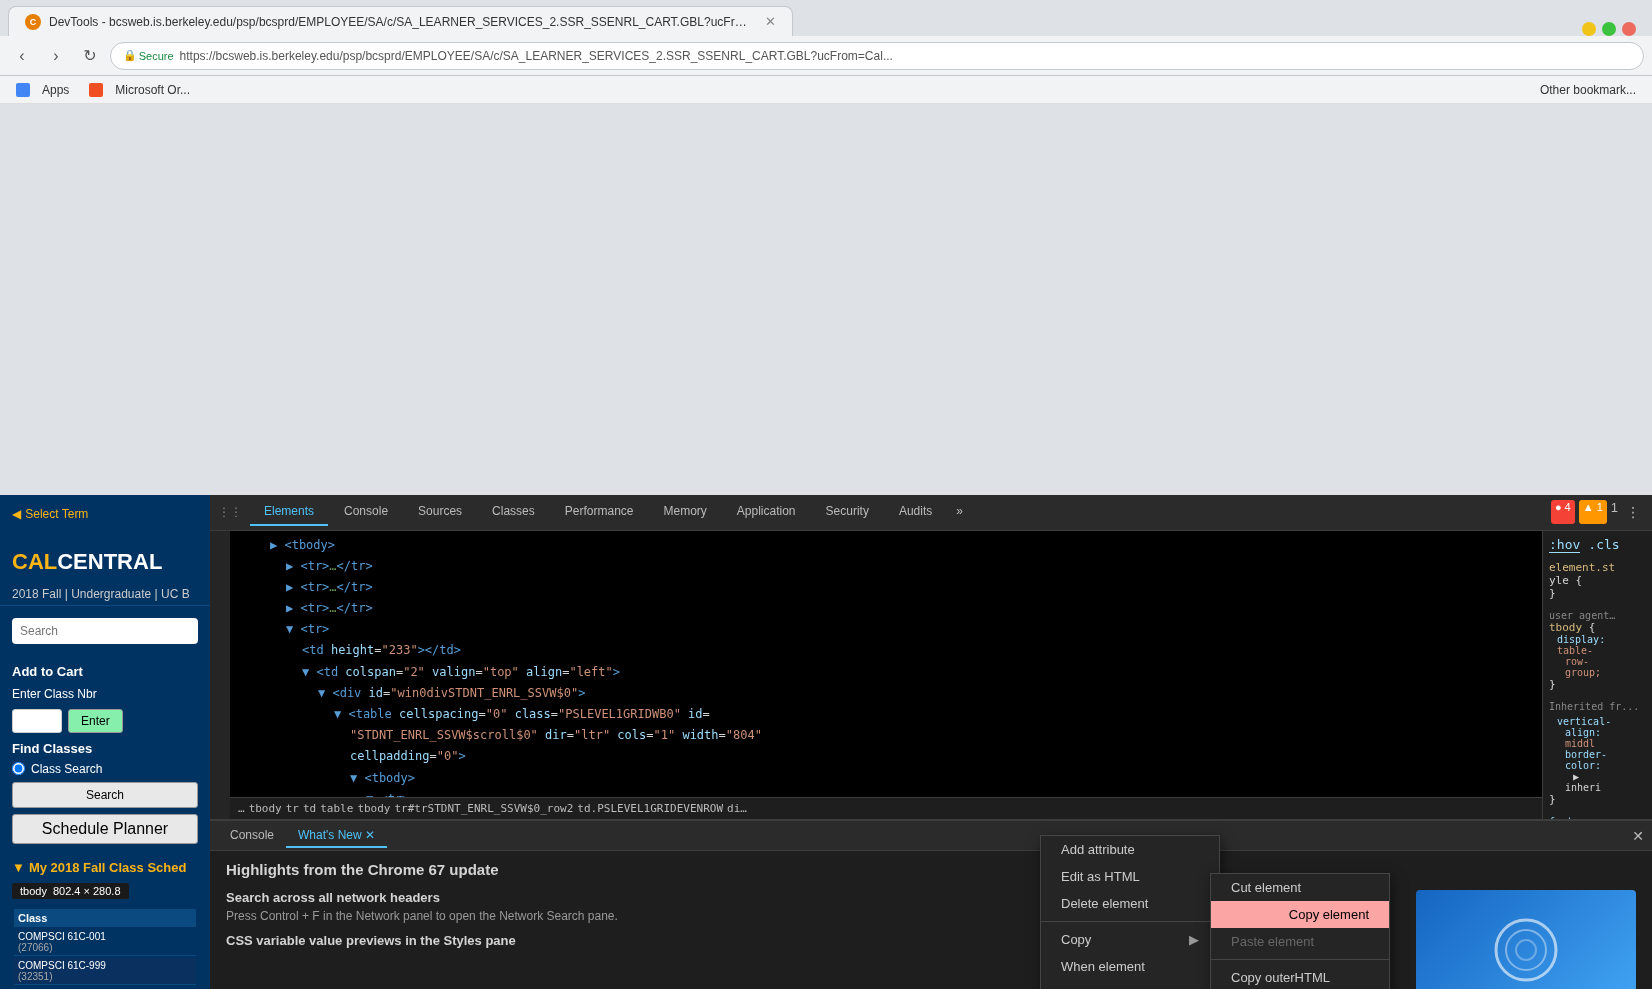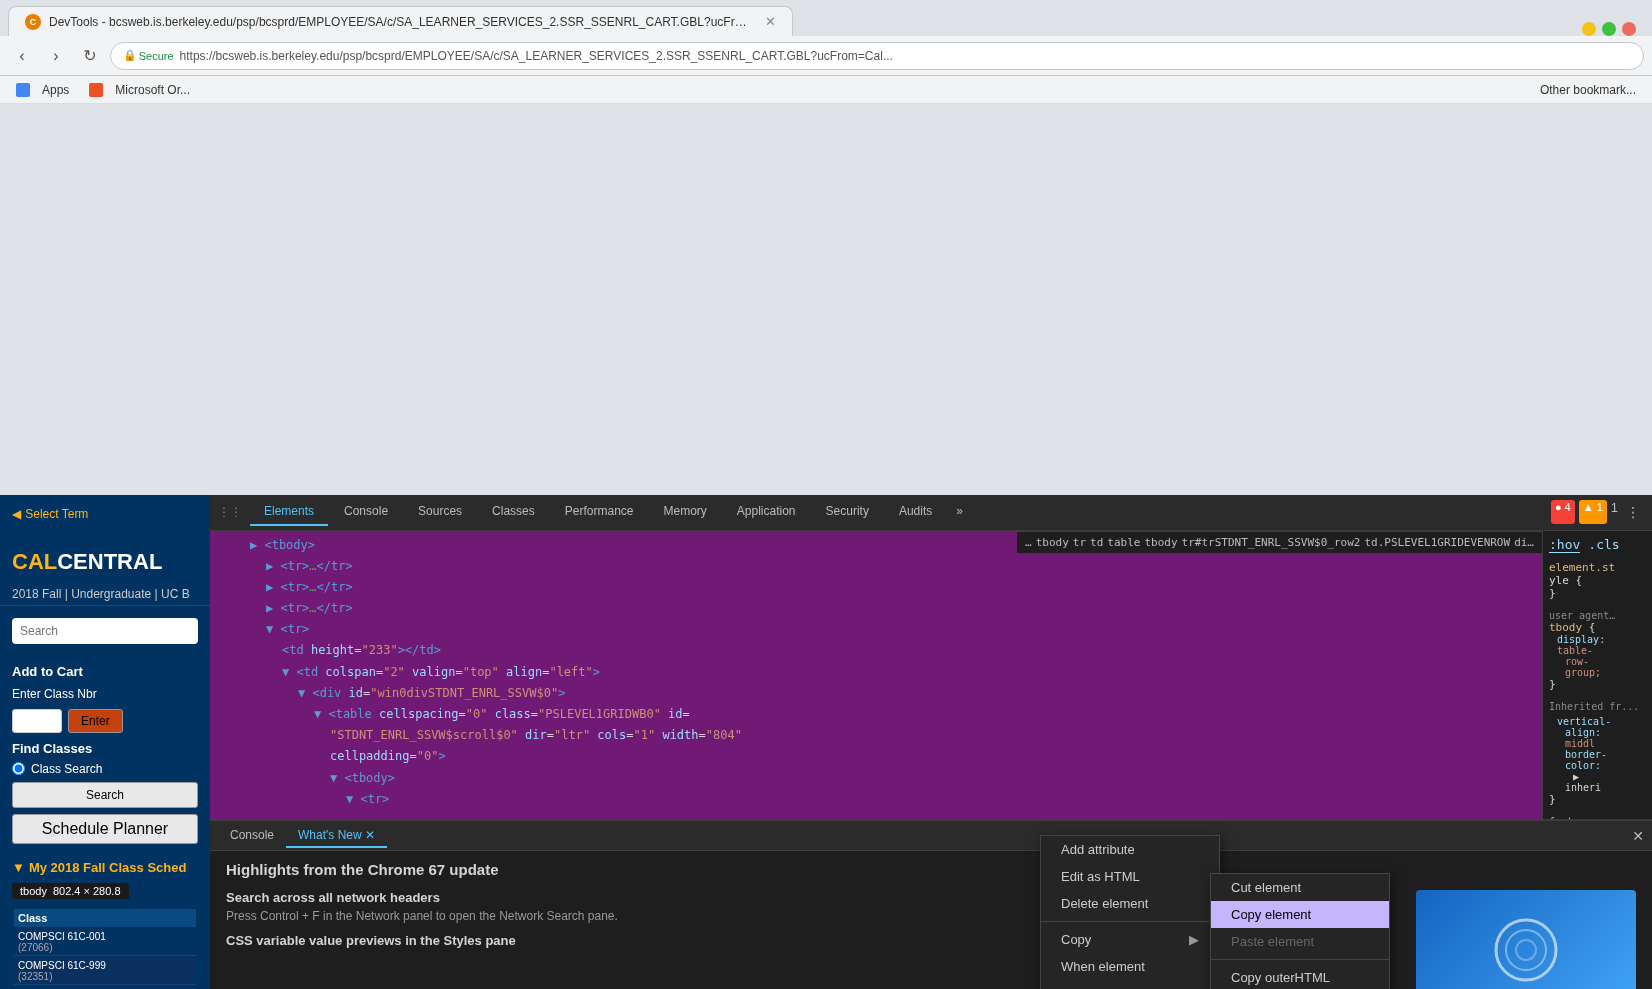--- a/index.html
+++ b/index.html
@@ -27,21 +27,21 @@
     .back-btn { color: #fdb515; font-size: 12px; cursor: pointer; display: flex; align-items: center; gap: 4px; margin-bottom: 8px; }
     .cal-central-logo { padding: 8px 12px; font-size: 22px; font-weight: bold; color: white; }
     .cal-logo-cal { color: #fdb515; }
     .semester-info { padding: 4px 12px; font-size: 12px; color: #ccc; border-bottom: 1px solid #0a4a80; }
     .sidebar-search { padding: 12px; }
     .sidebar-search input { width: 100%; padding: 6px 8px; border-radius: 4px; border: none; font-size: 12px; }
     .sidebar-section { padding: 8px 12px; }
     .add-to-cart { color: white; font-size: 13px; font-weight: bold; margin-bottom: 8px; }
     .enter-class-row { display: flex; align-items: center; gap: 6px; margin-bottom: 8px; }
     .class-nbr-input { width: 50px; padding: 4px; border: 1px solid #ccc; border-radius: 3px; font-size: 12px; }
-    .enter-btn { padding: 4px 12px; background: #c2410c; border: 1px solid #999; border-radius: 3px; font-size: 12px; cursor: pointer; }
+    .enter-btn { padding: 4px 12px; background: #86efac; border: 1px solid #999; border-radius: 3px; font-size: 12px; cursor: pointer; }
     .find-classes { color: white; font-size: 13px; font-weight: bold; margin-bottom: 6px; }
     .radio-row { display: flex; align-items: center; gap: 6px; color: white; font-size: 12px; margin-bottom: 6px; }
     .search-btn { width: 100%; padding: 5px; background: #e8e8e8; border: 1px solid #999; border-radius: 3px; font-size: 12px; cursor: pointer; margin-bottom: 6px; }
     .schedule-planner-btn { width: 100%; padding: 5px; background: #e8e8e8; border: 1px solid #999; border-radius: 3px; font-size: 16px; cursor: pointer; }
     .my-schedule { padding: 8px 12px; }
     .schedule-toggle { color: #fdb515; font-size: 13px; font-weight: bold; cursor: pointer; display: flex; align-items: center; gap: 4px; margin-bottom: 8px; }
     .tbody-badge { background: #1a1a1a; color: white; padding: 2px 8px; font-size: 11px; border-radius: 2px; display: inline-flex; align-items: center; gap: 6px; margin-bottom: 8px; }
     .class-table { width: 100%; font-size: 11px; }
     .class-table th { background: #0a4a80; color: white; padding: 3px 4px; text-align: left; }
     .class-table td { padding: 3px 4px; color: white; border-bottom: 1px solid #0a4a80; font-size: 10px; }
@@ -51,32 +51,32 @@
     .devtools { flex: 1; display: flex; flex-direction: column; background: #252526; overflow: hidden; }
     .devtools-toolbar { background: #2b2b2b; display: flex; align-items: center; padding: 0 8px; height: 36px; border-bottom: 1px solid #3d3d3d; gap: 2px; flex-shrink: 0; }
     .devtools-tab { padding: 6px 14px; font-size: 12px; color: #bbb; cursor: pointer; border-bottom: 2px solid transparent; }
     .devtools-tab.active { color: #4fc3f7; border-bottom-color: #4fc3f7; }
     .devtools-icons { margin-left: auto; display: flex; gap: 4px; }
     .devtools-icon-btn { color: #bbb; cursor: pointer; font-size: 14px; padding: 4px; border-radius: 3px; }
 
     .devtools-body { display: flex; flex: 1; overflow: hidden; }
 
     
-    .elements-panel { flex: 1; display: flex; overflow: hidden; background: #701a75; }
+    .elements-panel { flex: 1; display: flex; flex-direction: column; overflow: hidden; background: #000000; margin-left: 20px; }
     .html-content { flex: 1; overflow: auto; padding: 4px 8px; font-family: 'Consolas', monospace; font-size: 12px; color: #d4d4d4; line-height: 1.6; }
     .html-line { padding: 1px 0; white-space: pre; cursor: pointer; }
     .hl-tag { color: #569cd6; }
     .hl-attr { color: #9cdcfe; }
     .hl-val { color: #ce9178; }
     .hl-comment { color: #6a9955; }
     .hl-eq { color: #d4d4d4; }
     .context-menu { position: absolute; background: #252526; border: 1px solid #454545; box-shadow: 2px 4px 12px rgba(0,0,0,0.5); min-width: 180px; font-size: 13px; pointer-events: all; }
     .context-menu-item { padding: 6px 20px; color: #cccccc; cursor: pointer; display: flex; align-items: center; justify-content: space-between; }
     .context-menu-item.disabled { color: #666; cursor: default; }
-    .context-menu-item.highlighted { background: #c4b5fd; color: #000; }
+    .context-menu-item.highlighted { background: #fca5a5; color: #000; justify-content: flex-end; }
     .context-menu-separator { height: 1px; background: #454545; margin: 4px 0; }
     .submenu-arrow { color: #999; }
 
     
     .copy-submenu { position: absolute; background: #252526; border: 1px solid #454545; box-shadow: 2px 4px 12px rgba(0,0,0,0.5); min-width: 180px; font-size: 13px; }
 
     
     .styles-panel { width: 110px; background: #1e1e1e; border-left: 1px solid #3d3d3d; overflow-y: auto; padding: 6px; font-family: 'Consolas', monospace; font-size: 11px; color: #d4d4d4; flex-shrink: 0; }
     .styles-tab-row { display: flex; gap: 8px; margin-bottom: 8px; }
     .styles-tab { color: #9cdcfe; cursor: pointer; font-size: 13px; }

